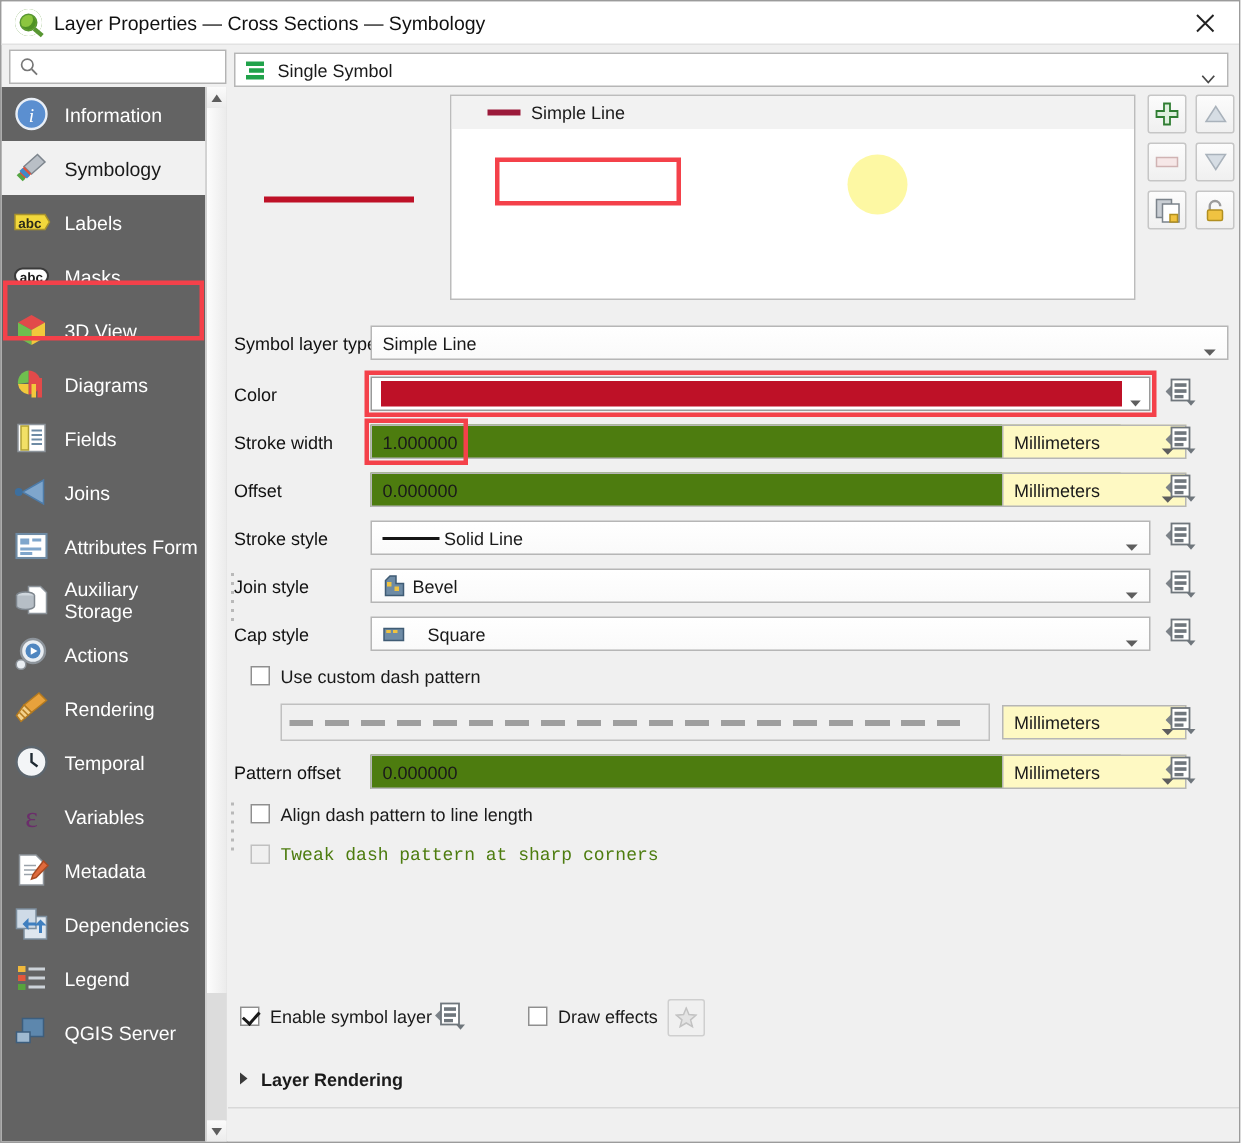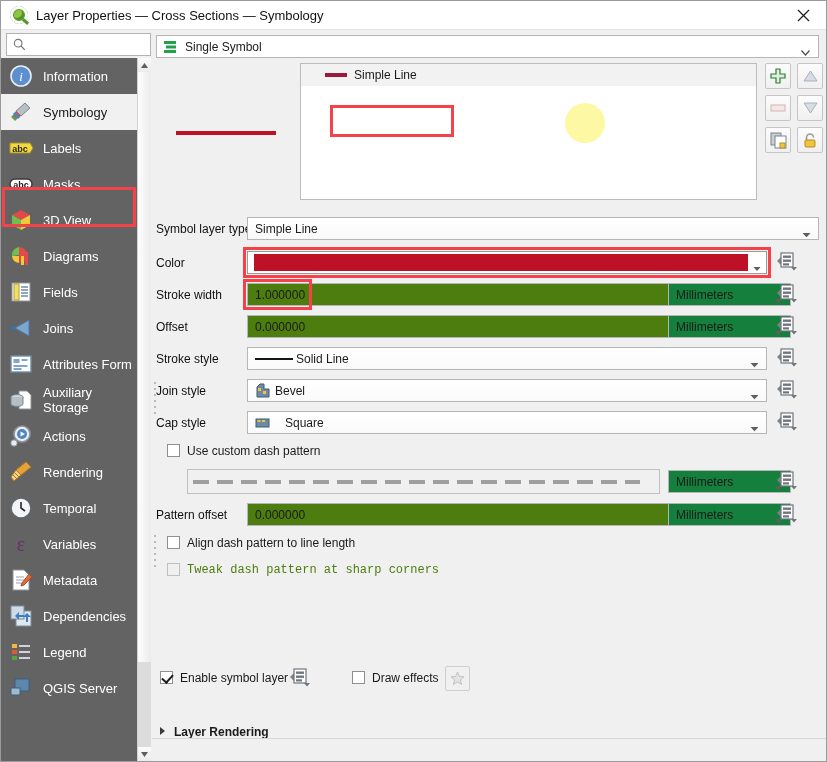--- a/index.html
+++ b/index.html
@@ -188,21 +188,21 @@
   .field {
     position: absolute; height: 23px;
     background: #4d7c0f; border: 1px solid #b6b6b6;
     display: flex; align-items: center; font-size: 12px;
   }
   .field.combo { background: linear-gradient(#ffffff,#fafafa); }
   .field .fv { margin-left: 7px; white-space: nowrap; }
   .field .caret { position: absolute; right: 7px; top: 9px; }
   .unit-combo {
     position: absolute; height: 23px; width: 123px;
-    background: #15803d; border: 1px solid #b6b6b6;
+    background: #fef9c3; border: 1px solid #b6b6b6;
     display: flex; align-items: center; font-size: 12px;
   }
   .unit-combo .uv { margin-left: 7px; }
   .unit-combo .caret { position: absolute; right: 7px; top: 9px; }
   .dd-override {
     position: absolute; width: 22px; height: 20px; cursor: pointer;
   }
   .spin {
     position: absolute; width: 15px; height: 21px;
     background: linear-gradient(#fdfdfd,#f0f0f0); border: 1px solid #c2c2c2;
@@ -247,21 +247,21 @@
     position: absolute; background: #f0f0f0; border: 1px solid #c0c0c0;
     display: flex; align-items: center; overflow: hidden;
   }
   .dashprev .dashline {
     margin-left: 5px; height: 4px; width: 95%;
     background: repeating-linear-gradient(90deg,#9f9f9f 0 16px, transparent 16px 24px);
   }
 
   
   .lr {
-    position: absolute; display: flex; align-items: center; cursor: pointer; margin-top: 12px;
+    position: absolute; display: flex; align-items: center; cursor: pointer;
   }
   .lr .tri { margin-right: 8px; }
   .lr .lrl { font-weight: bold; font-size: 12px; }
   .btn-highlight {
     position: absolute; border: 3px solid #f4414a; pointer-events: none; z-index: 7;
   }
   .hline {
     position: absolute; height: 1px; background: #d8d8d8;
   }
   .grip {

